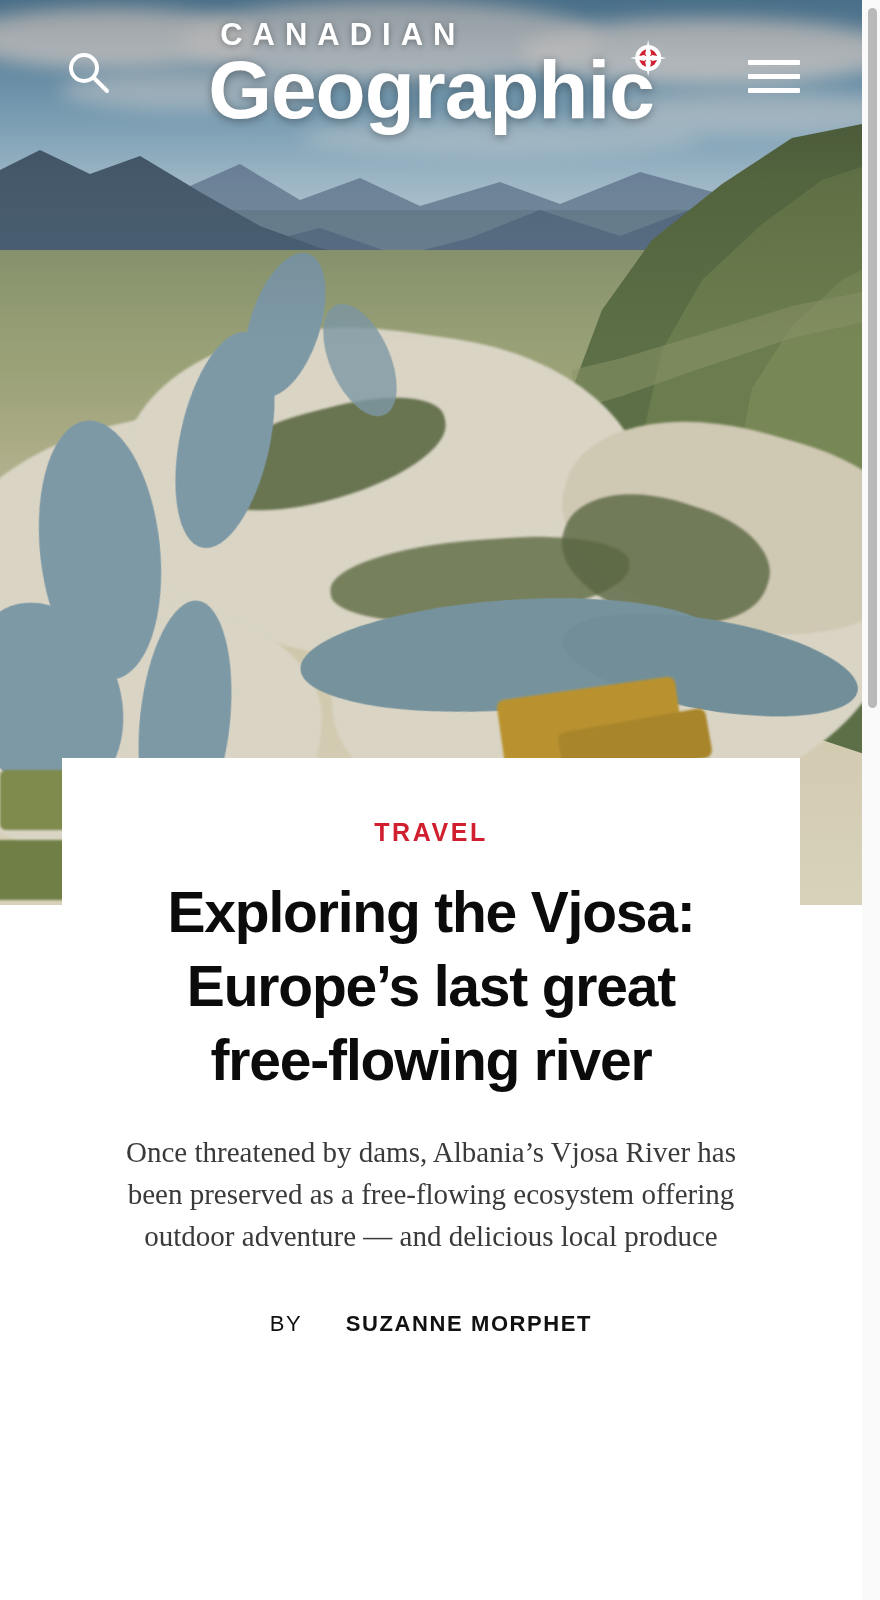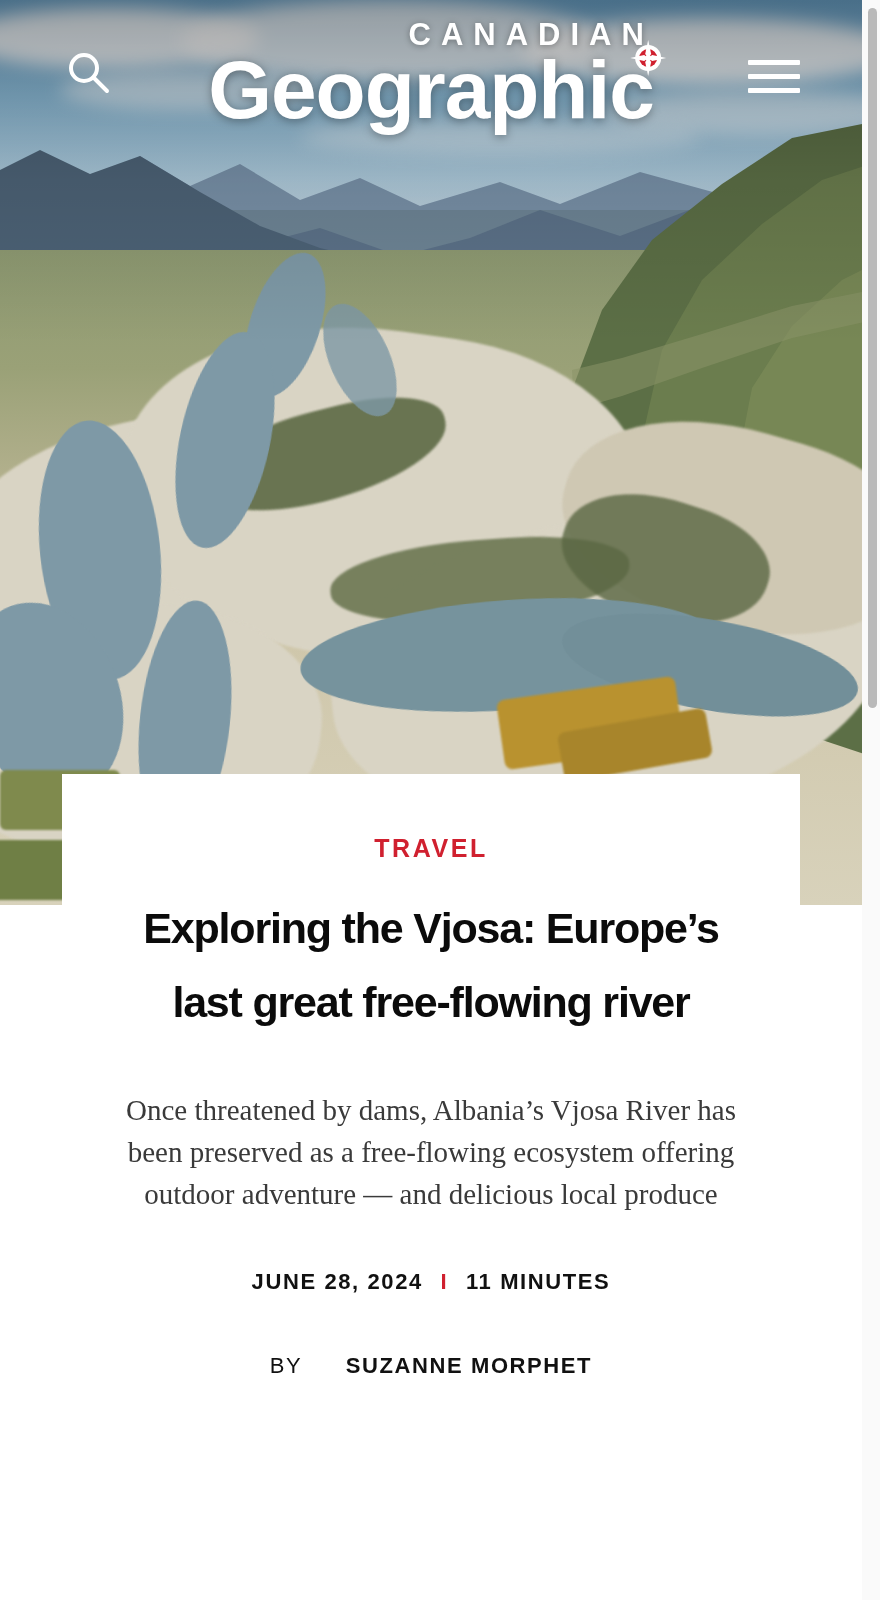--- a/index.html
+++ b/index.html
@@ -119,21 +119,21 @@
     background: #fff;
     border-radius: 1px;
     margin-bottom: 9px;
   }
 
   .logo {
     position: absolute;
     left: 50%;
     top: 18px;
     transform: translateX(-50%);
-    text-align: right;
+    text-align: left;
     color: #fff;
     user-select: none;
     cursor: pointer;
   }
   .logo-canadian {
     font-family: "Liberation Sans", sans-serif;
     font-weight: 700;
     letter-spacing: 10px;
     font-size: 31px;
     line-height: 34px;
@@ -152,46 +152,46 @@
     position: absolute;
     right: -16px;
     top: 18px;
     width: 44px; height: 44px;
   }
 
   
   .card {
     position: absolute;
     left: 62px;
-    top: 774px;
+    top: 758px;
     width: 738px;
     min-height: 822px;
     background: #ffffff;
     z-index: 20;
     padding: 60px 44px 40px;
     text-align: center;
   }
 
   .kicker {
     color: #d0202f;
     font-size: 25px;
     font-weight: 700;
     letter-spacing: 2.6px;
     margin-bottom: 28px;
     display: inline-block;
   }
 
   .headline {
     font-family: "Liberation Sans", sans-serif;
     font-weight: 700;
-    font-size: 43px;
+    font-size: 57px;
     line-height: 74px;
     letter-spacing: -1.2px;
     color: #0b0b0b;
-    margin: 0 auto 50px;
+    margin: 0 auto 34px;
     max-width: 620px;
   }
 
   .dek {
     font-family: "Liberation Serif", serif;
     font-size: 29px;
     line-height: 42px;
     color: #3a3a3a;
     max-width: 620px;
     margin: 1px auto 54px;
@@ -333,25 +333,20 @@
       <span></span>
       <span></span>
       <span></span>
     </div>
   </div>
 
   <div class="card">
     <div class="kicker">TRAVEL</div>
     <h1 class="headline">Exploring the Vjosa: Europe’s last great free-flowing river</h1>
     <p class="dek">Once threatened by dams, Albania’s Vjosa River has been preserved as a free-flowing ecosystem offering outdoor adventure  — and delicious local produce</p>
-    <div class="meta">
-      <span>JUNE 28, 2024</span>
-      <span class="sep">I</span>
-      <span>11 MINUTES</span>
-    </div>
     <div class="byline">
       <span class="by">BY </span>
       <span class="author">SUZANNE MORPHET</span>
     </div>
   </div>
 
   <div class="scrollbar-track"></div>
   <div class="scrollbar-thumb"></div>
 
 </div>

